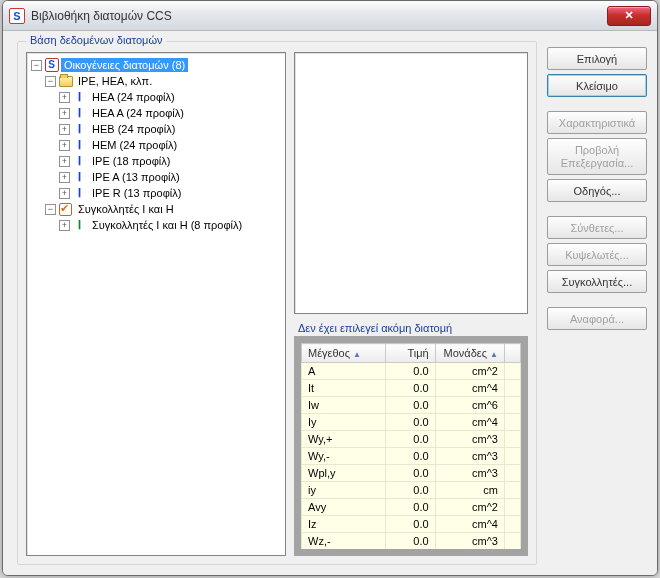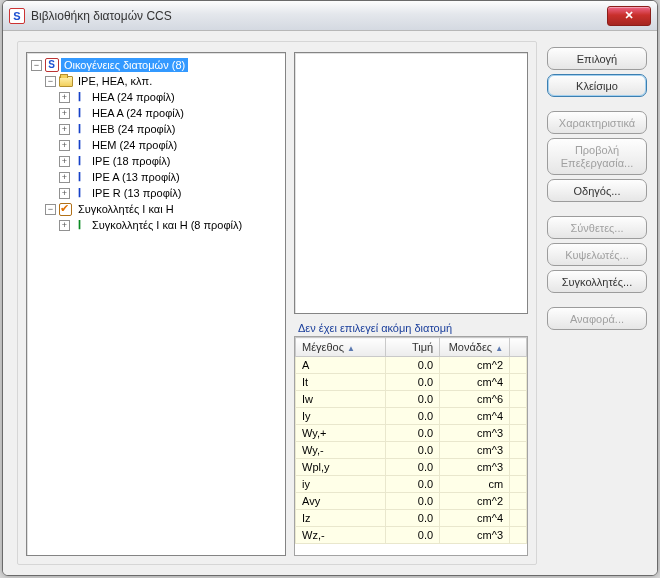--- a/index.html
+++ b/index.html
@@ -89,21 +89,21 @@
     width:100px;
     display:flex;
     flex-direction:column;
     gap:4px;
     padding-top:6px;
   }
   .btn {
     height:23px;
     background:linear-gradient(#fefefe,#e6e6e6);
     border:1px solid #9c9c9c;
-    border-radius:7px;
+    border-radius:2px;
     font-size:11px;
     color:#333;
     cursor:pointer;
     padding:0 4px;
     white-space:nowrap;
     overflow:hidden;
   }
   .btn.tall { height:37px; line-height:13px; white-space:normal; }
   .btn.default { border:1px solid #3c7fb1; box-shadow:0 0 0 1px #a3d0ef inset; }
   .btn:disabled { color:#a0a0a0; cursor:default; }
@@ -137,21 +137,21 @@
   .icon-ibeam { color:#1641c8;font-weight:bold;font-size:12px;line-height:12px; }
   .icon-ibeam.green { color:#0a8a22; }
   .node-label { padding:1px 3px; cursor:default; }
   .node-label.selected { background:#3399ff;color:#fff; }
   
 
   
   .lower { margin-top:8px; display:flex; flex-direction:column; }
   .lower-label { color:#1a3e9b; margin-left:4px; margin-bottom:2px; }
   .grid-wrap {
-    border:1px solid #a3a3a3;
+    border:7px solid #a3a3a3;
     background:#fff;
     height:220px;
     overflow:auto;
   }
   table.props {
     border-collapse:collapse;
     width:100%;
     font-size:11px;
   }
   table.props th {
@@ -184,20 +184,21 @@
     <div class="app-icon">S</div>
     <div class="title">Βιβλιοθήκη διατομών CCS</div>
     <div class="close-btn">
       <span>✕</span>
     </div>
   </div>
 
   <div class="body-area">
     <div class="main-col">
       <div class="groupbox">
+        <div class="legend">Βάση δεδομένων διατομών</div>
         <div class="gb-content">
 
           <div class="tree-pane">
             <div class="tree">
               <ul>
                 <li>
                   <div class="node-row">
                     <span class="exp">−</span>
                     <span class="node-icon">
                         <span class="icon-root">S</span>

